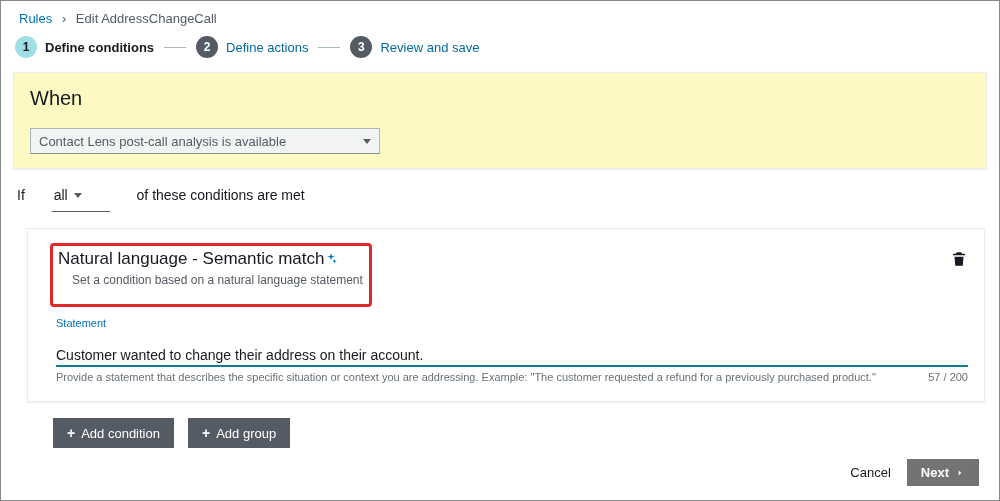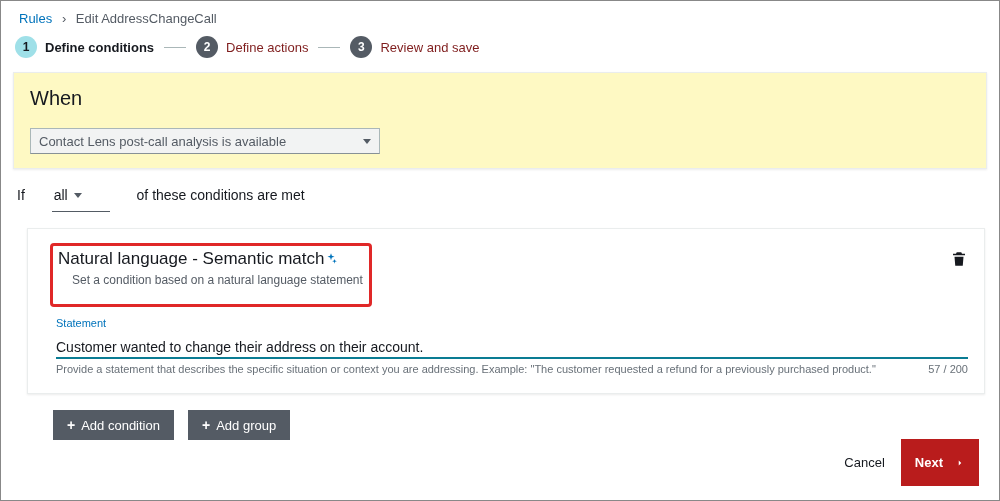--- a/index.html
+++ b/index.html
@@ -21,21 +21,21 @@
   
   .steps { display: flex; align-items: center; padding: 6px 14px 8px 14px; }
   .step  { display: flex; align-items: center; gap: 8px; }
   .step .num {
     width: 22px; height: 22px; border-radius: 50%;
     background: #545b64; color: #fff;
     font-size: 12px; font-weight: 700;
     display: flex; align-items: center; justify-content: center;
   }
   .step.cur .num { background: #9fe0e8; color: #16191f; }
-  .step .lab { font-size: 13px; color: #7f1d1d; }
+  .step .lab { font-size: 13px; color: #0369a1; }
   .step.cur .lab { font-weight: 700; color: #16191f; }
   .step-link { flex: 0 0 22px; height: 0; border-top: 1px solid #aab7b8; margin: 0 10px; }
   
   .card {
     margin: 6px 12px 10px 12px;
     border: 1px solid #eaeded;
     box-shadow: 0 1px 2px rgba(0,0,0,.08);
     background: #fef9c3;
   }
   .when-card { padding: 14px 16px 14px 16px; }
@@ -90,21 +90,21 @@
     padding: 20px 0 14px 14px;
   }
   .cond-title { display: flex; align-items: center; font-size: 17px; }
   .cond-sub   { font-size: 12px; color: #545b64; margin-top: 4px; padding-left: 14px; }
   .sparkle { width: 14px; height: 14px; color: #0073bb; }
   .trash   { width: 18px; height: 20px; color: #16191f; cursor: pointer; }
   .stmt-box {
     margin-top: 16px;
     padding: 0 0 0 12px;
   }
-  .stmt-lbl { font-size: 11px; color: #0073bb; margin-bottom: 10px; }
+  .stmt-lbl { font-size: 11px; color: #0073bb; margin-bottom: 18px; }
   .stmt-line {
     display: flex; align-items: center;
     border-bottom: 2px solid #0a7c93;
     padding-bottom: 2px;
   }
   .stmt-line input {
     border: none; outline: none;
     font-size: 14px; color: #16191f;
     width: 100%;
     background: transparent;
@@ -123,24 +123,24 @@
   }
   .btn-dark .plus { font-weight: 700; font-size: 14px; }
   
   .footer {
     position: absolute;
     right: 20px; bottom: 14px;
     display: flex; align-items: center; gap: 16px;
   }
   .cancel-link { color: #16191f; font-size: 13px; cursor: pointer; }
   .btn-primary {
-    background: #b91c1c; color: #fff;
-    border: none; padding: 16px 14px;
+    background: #737373; color: #fff;
+    border: none; padding: 6px 14px;
     font-size: 13px; font-weight: 700;
-    display: inline-flex; align-items: center; gap: 12px;
+    display: inline-flex; align-items: center; gap: 6px;
     cursor: pointer;
   }
   .chev-right { width: 10px; height: 10px; }
 </style>
 </head>
 <body>
 
 <div class="crumbs">
   <a href="#">Rules</a>
   <span class="sep">›</span>

